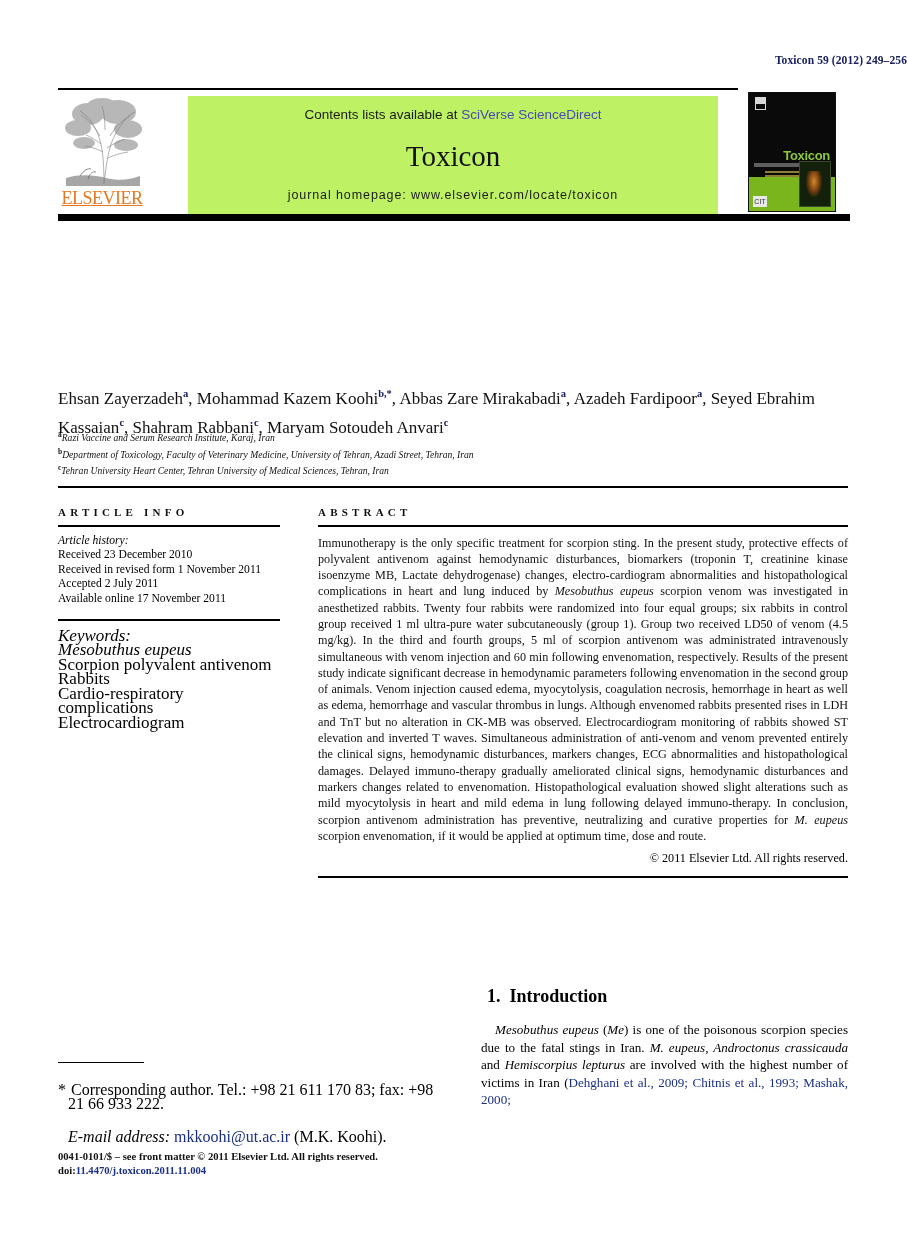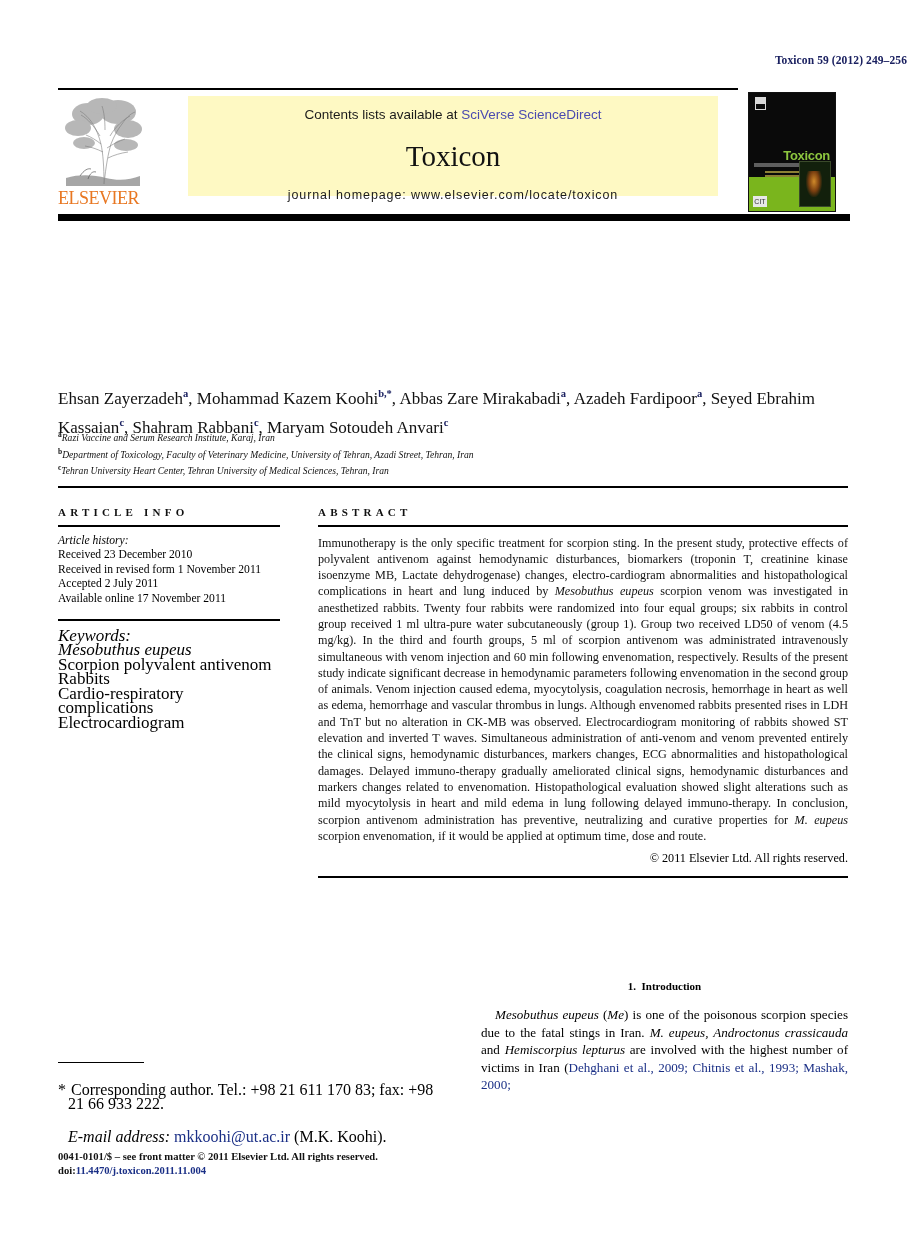--- a/index.html
+++ b/index.html
@@ -70,35 +70,37 @@
     position: absolute;
     left: 2px; top: 0;
     width: 84px;
     height: 90px;
     overflow: hidden;
   }
   .elsevier-word {
     position: absolute;
     left: 0; top: 92px;
     width: 88px;
+    text-align: center;
     font-family: "Liberation Serif", serif;
     font-size: 18px;
     letter-spacing: -0.5px;
     color: #E87722;
     font-weight: normal;
     line-height: 20px;
+    text-decoration: underline;
   }
 
   .grayband {
     position: absolute;
     left: 130px;
     top: 8px;
     width: 530px;
-    height: 100px;
-    background: #fef9c3;
+    height: 124px;
+    background: #bef264;
   }
   .contents-line {
     position: absolute;
     top: 11px; left: 0;
     width: 530px;
     text-align: center;
     font-family: "Liberation Sans", sans-serif;
     font-size: 13.5px;
     color: #1b1b1b;
   }
@@ -333,25 +335,24 @@
   }
 
   
   .intro {
     position: absolute;
     left: 481px;
     top: 980px;
     width: 367px;
   }
   .intro h2 {
-    margin: 0;
-    font-size: 11px;
+    margin: 6px;
+    font-size: 18px;
     font-weight: bold;
     font-family: "Liberation Serif", serif;
-    text-align: center;
   }
   .intro p {
     margin: 14px 0 0 0;
     font-size: 13.1px;
     line-height: 17.6px;
     text-align: justify;
     text-indent: 14px;
   }
   .intro em { font-style: italic; }
   .cite { color: #1a2f86; }

